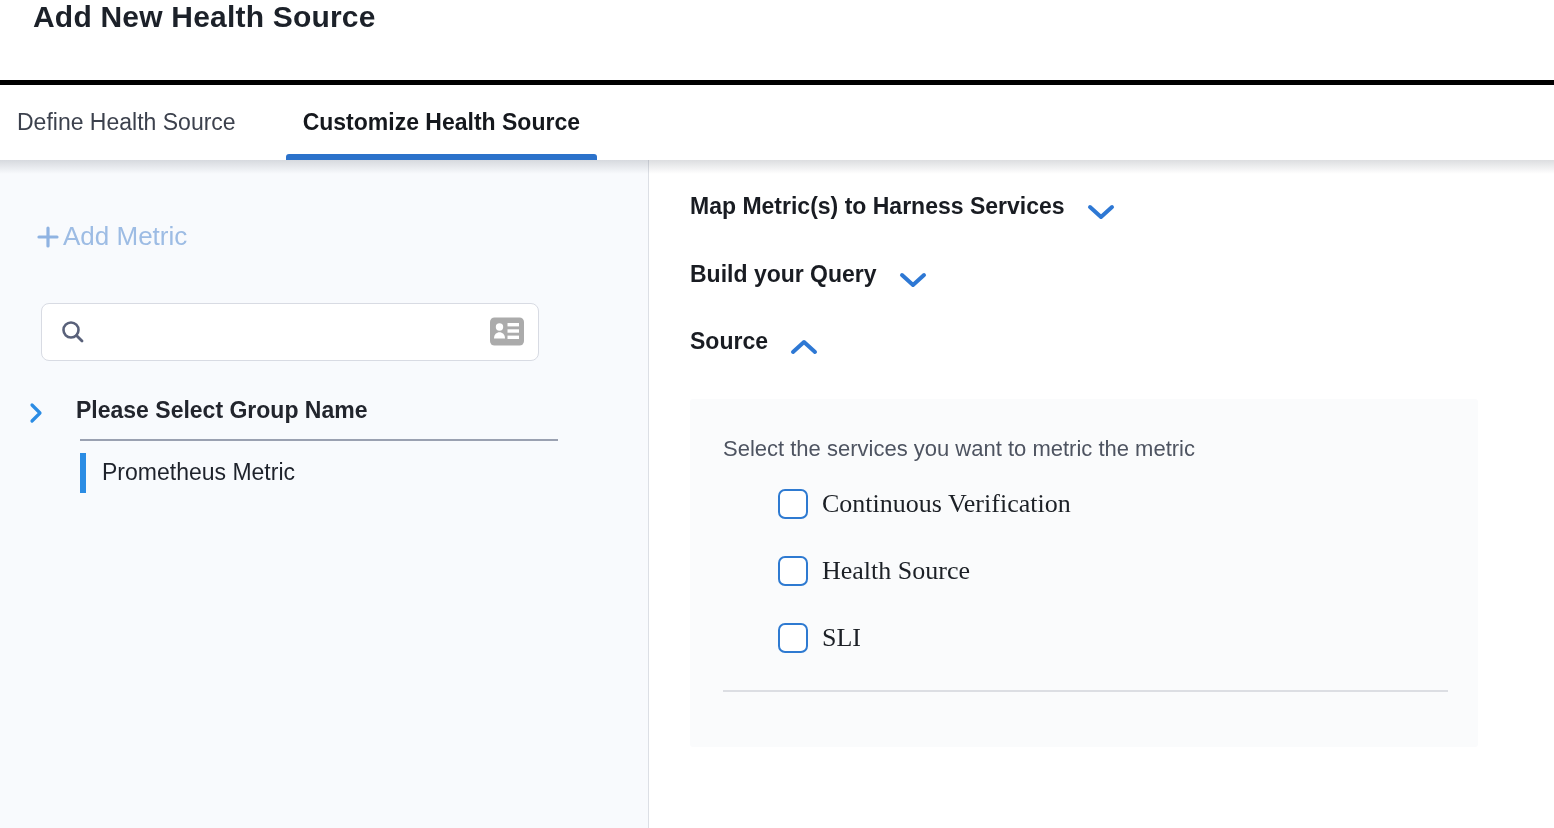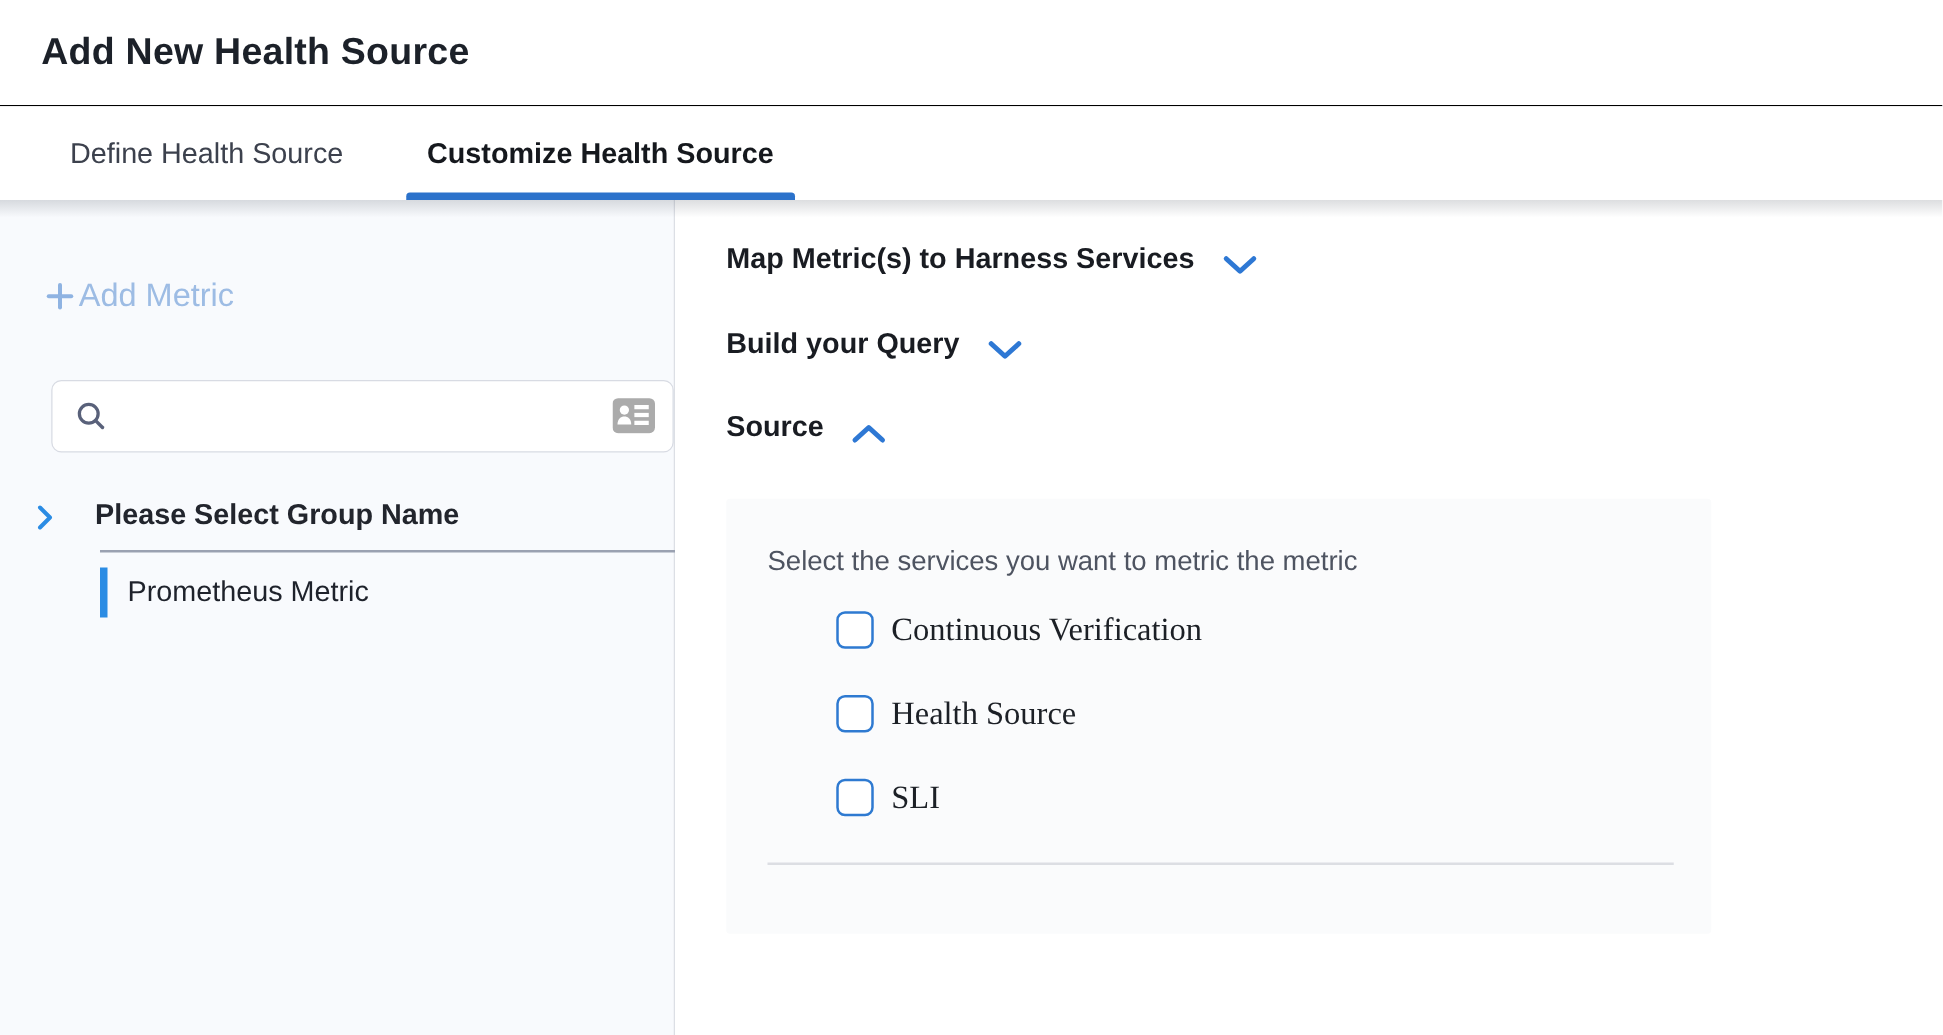--- a/index.html
+++ b/index.html
@@ -2,32 +2,31 @@
 <html><head>
 <meta charset="utf-8">
 <style>
   * { margin: 0; padding: 0; box-sizing: border-box; }
   html, body { width: 1554px; height: 828px; background: #fff; overflow: hidden; }
   body { font-family: "Liberation Sans", sans-serif; color: #1c2027; }
 
   
   .header {
     height: 85px;
-    border-bottom: 1px solid #000000;
-    display: flex; align-items: center;
+    border-bottom: 5px solid #000000;
+    display: flex; 
     padding-left: 33px;
     background: #fff;
   }
   .page-title { font-size: 30px; font-weight: 700; color: #1c2129; letter-spacing: .2px; }
 
   
   .tabbar {
     height: 75px;
     display: flex; align-items: stretch;
-    padding-left: 39px;
     background: #fff;
     gap: 33px;
   }
   .tab {
     display: flex; align-items: center;
     padding: 0 17px;
     font-size: 23px;
     color: #3c414d;
     position: relative;
     cursor: pointer;
@@ -51,21 +50,21 @@
     content: "";
     position: absolute; top: 0; left: 0; right: 0;
     height: 14px;
     background: linear-gradient(to bottom, rgba(40,48,62,.16), rgba(40,48,62,0));
     pointer-events: none;
     z-index: 5;
   }
 
   
   .sidebar {
-    width: 540px;
+    width: 649px;
     background: #f8fafd;
     border-right: 1px solid #dcdfe5;
     flex-shrink: 0;
   }
   .add-metric {
     margin: 61px 0 0 36px;
     display: inline-flex; align-items: center;
     color: #9dbce4;
     font-size: 26px;
     cursor: pointer;

